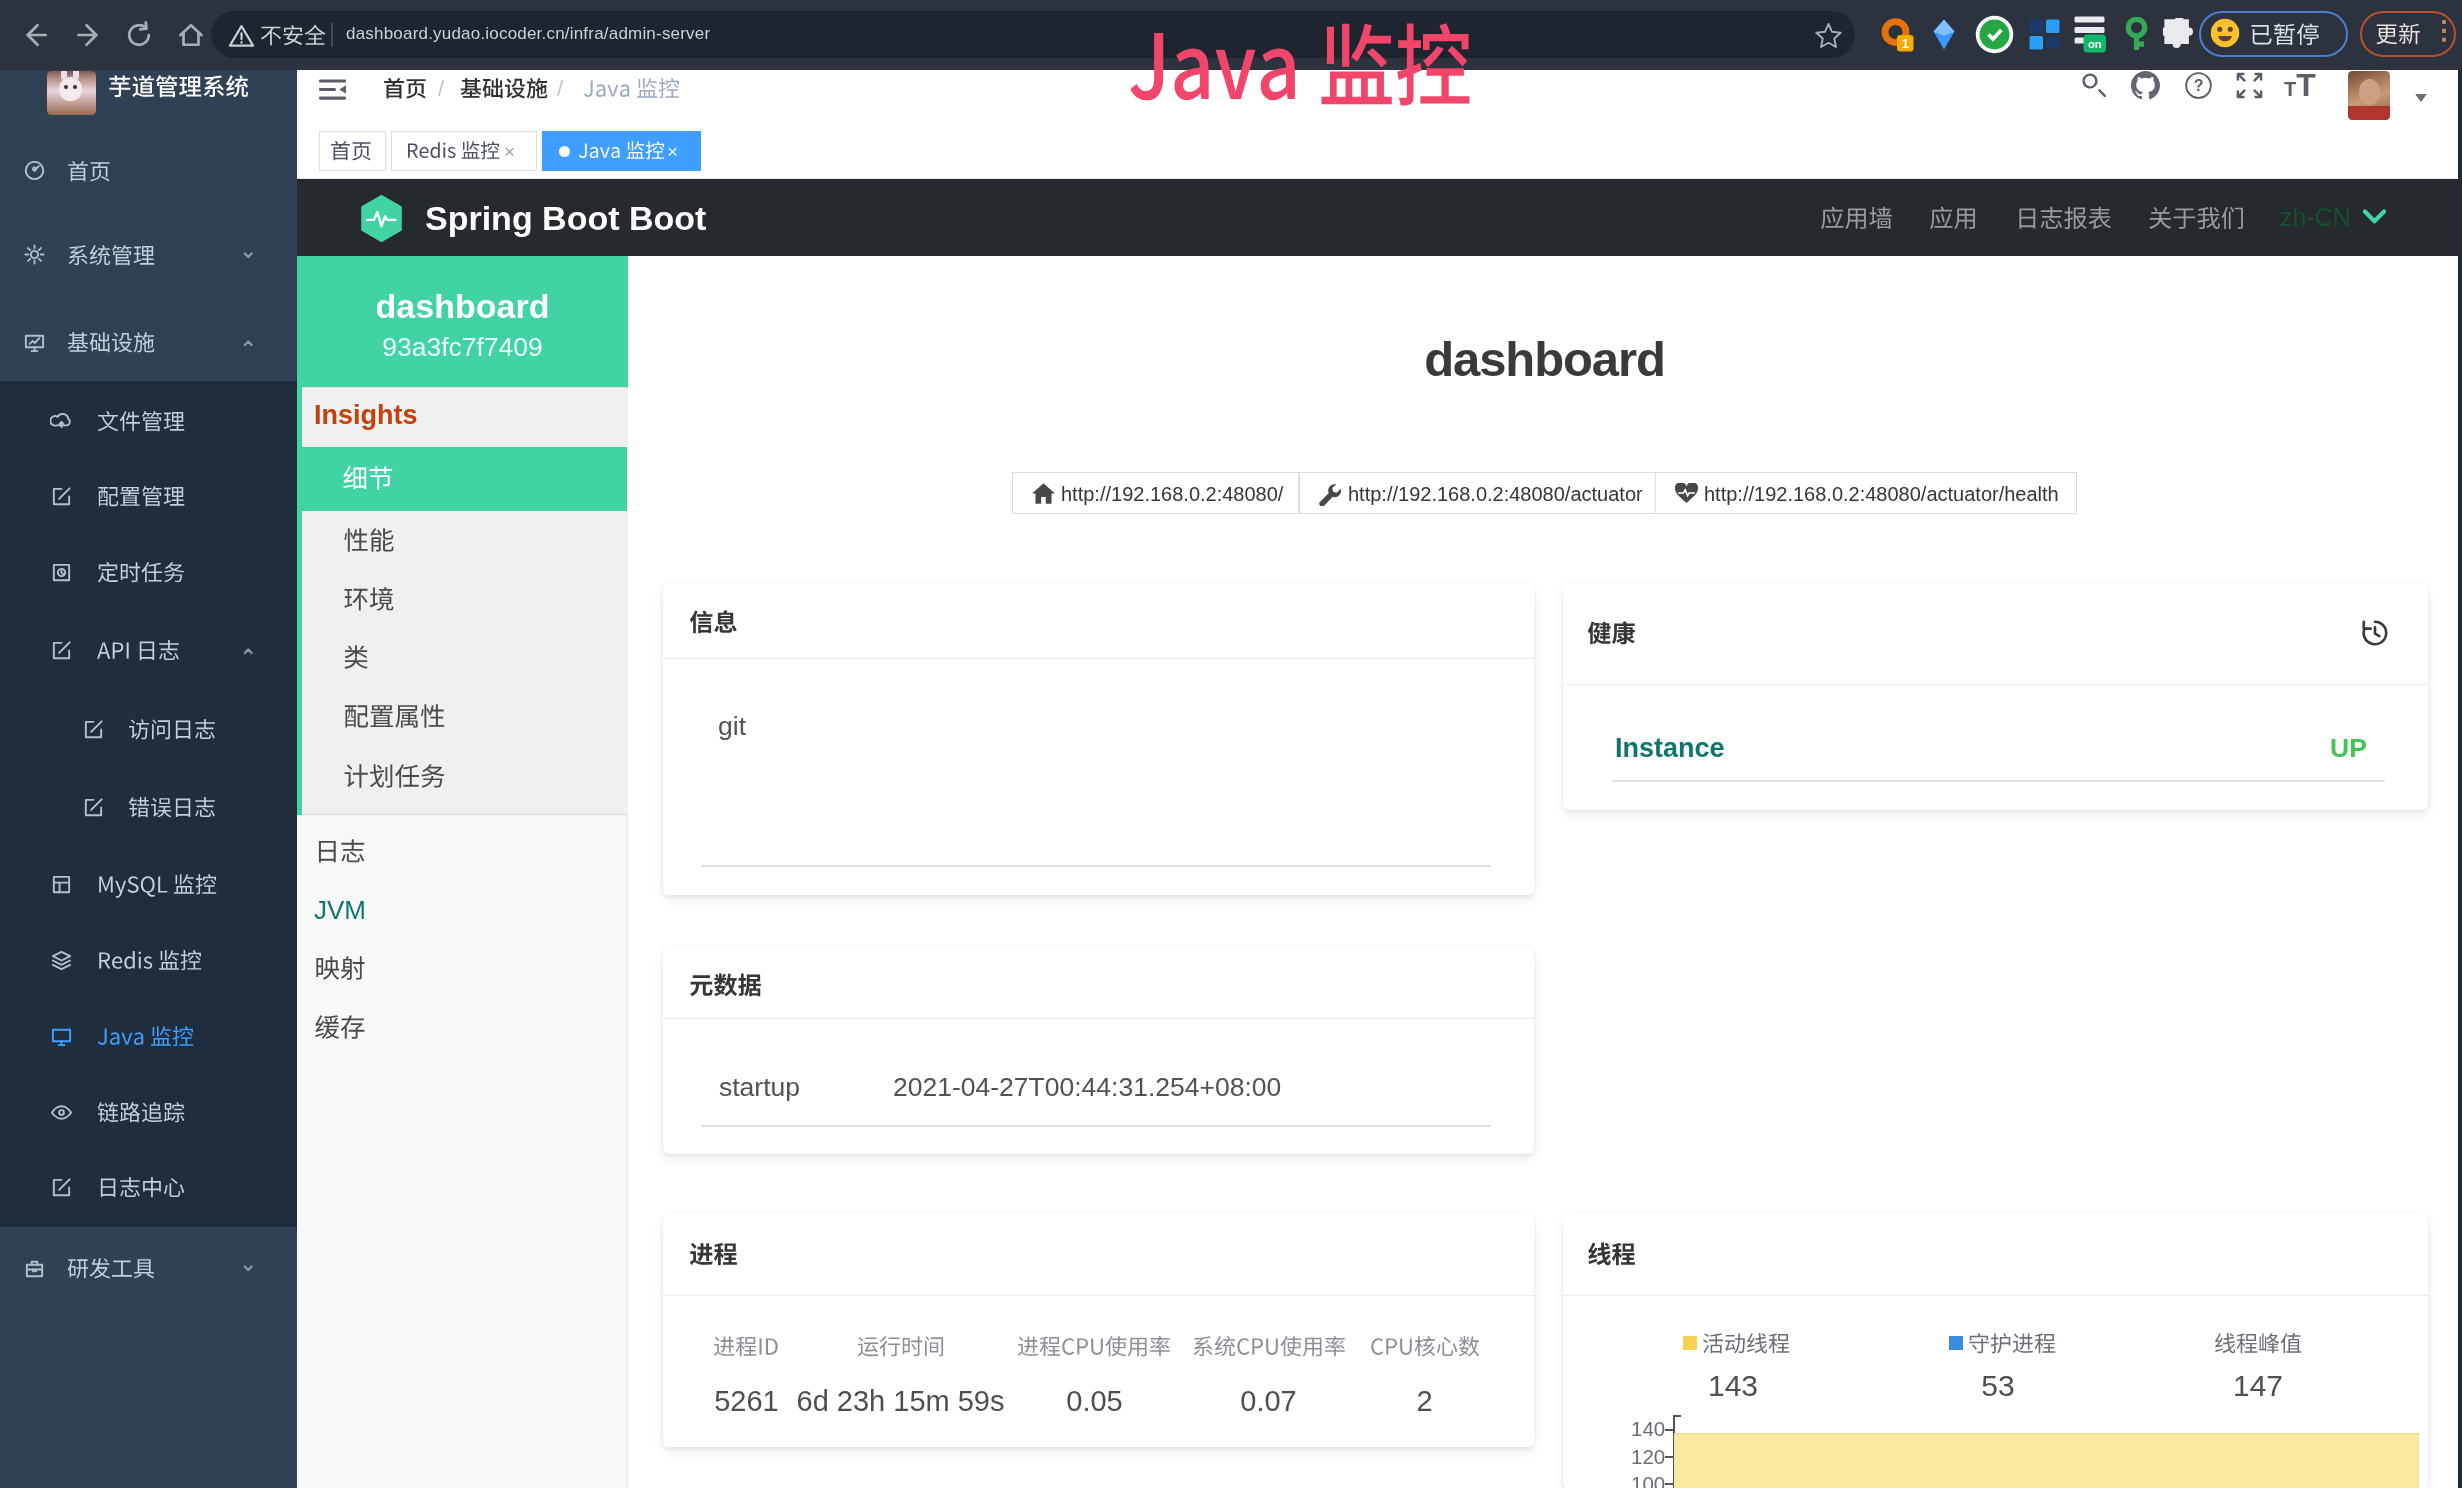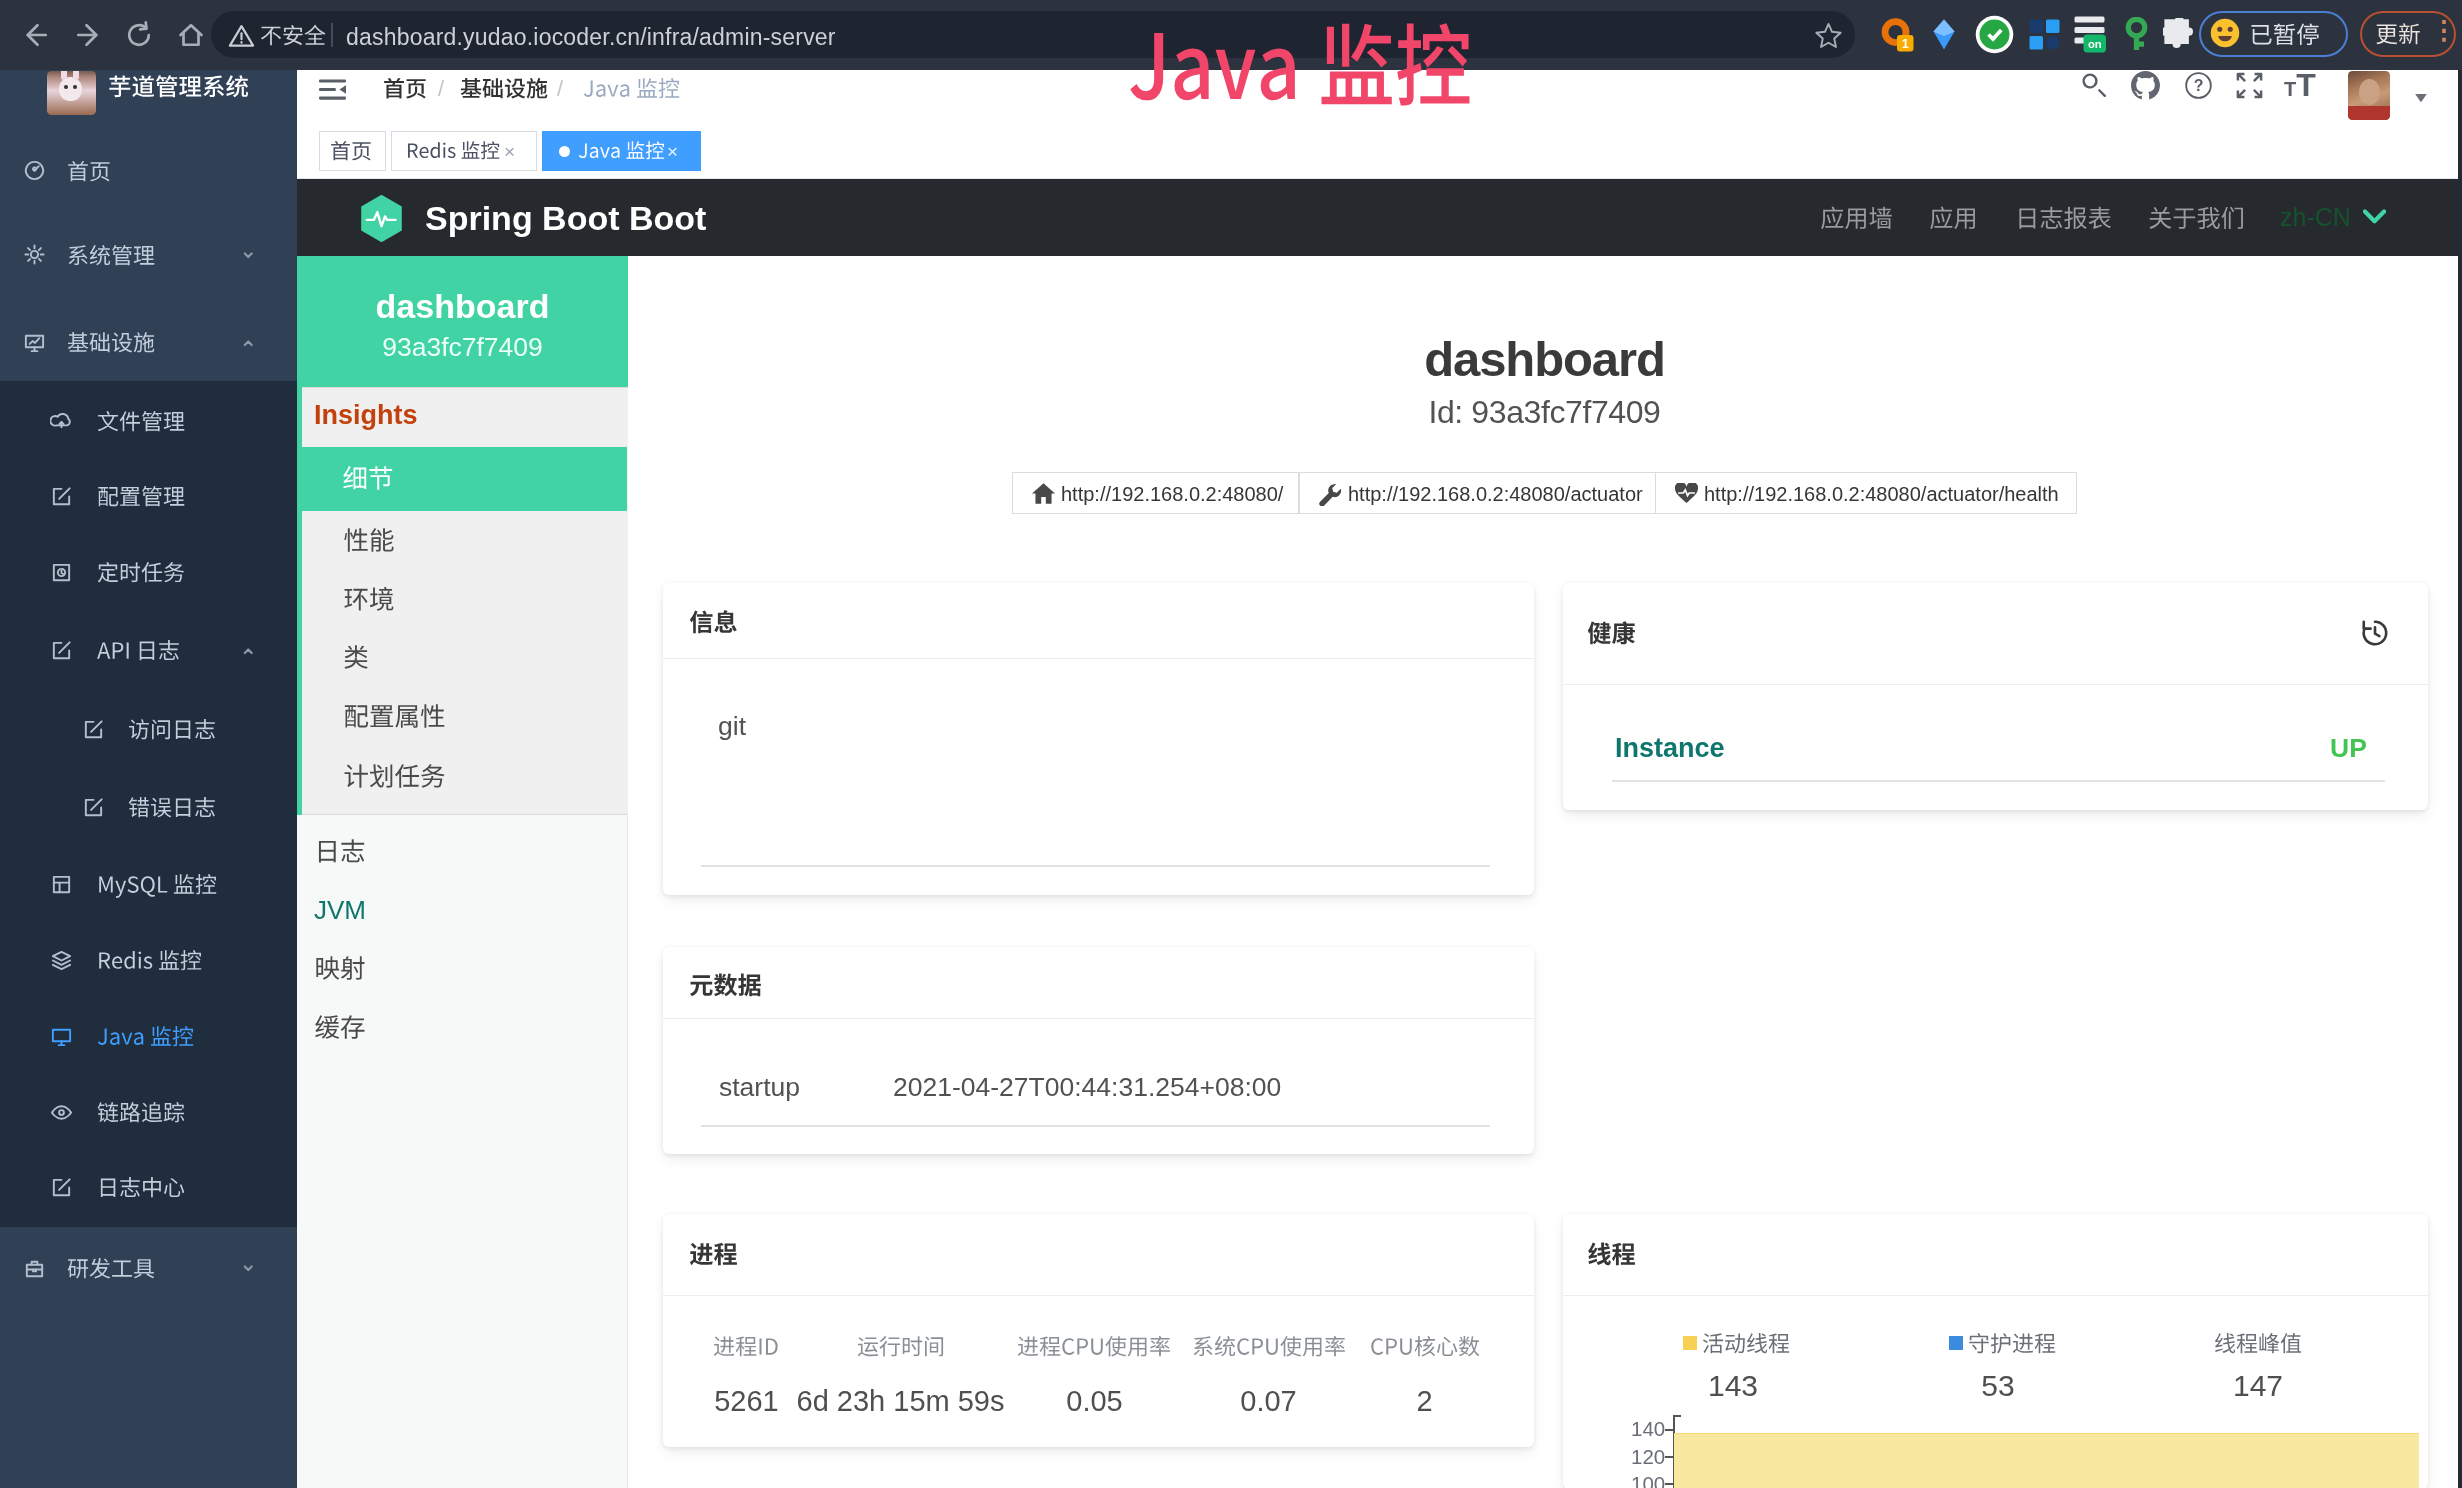--- a/index.html
+++ b/index.html
@@ -42,21 +42,21 @@
     <div style="position:absolute;left:260px;top:17.6px;">
       <svg width="66" height="32" viewBox="0 -1160 3000 1448" style="display:block">
         <g fill="#ccd1d8" transform="scale(1,-1)">
           <path transform="translate(0,0)" d="M69 770H931V693H69ZM559 478 615 526Q659 497 708 464Q757 430 804 394Q851 358 892 324Q932 290 960 261L899 203Q872 232 832 268Q793 303 747 340Q701 377 652 412Q604 448 559 478ZM541 743 622 714Q566 611 486 513Q406 415 308 332Q209 249 95 189Q90 199 80 211Q71 223 62 235Q52 247 44 255Q126 296 200 350Q275 405 339 470Q403 534 454 604Q506 673 541 743ZM459 544 540 624V623V-78H459Z"></path>
           <path transform="translate(1000,0)" d="M93 725H908V522H829V654H168V522H93ZM668 414 748 396Q700 256 614 163Q528 70 406 14Q285 -43 130 -77Q126 -68 118 -55Q109 -42 100 -30Q90 -17 82 -9Q237 19 354 70Q472 120 550 204Q629 288 668 414ZM69 449H935V378H69ZM414 823 491 842Q509 810 528 772Q546 733 556 708L477 685Q467 711 449 750Q431 790 414 823ZM192 222 247 276Q331 250 424 216Q518 182 609 144Q700 106 778 67Q857 28 914 -8L852 -73Q799 -38 722 2Q646 42 556 82Q465 123 372 158Q278 194 192 222ZM192 223Q222 260 254 307Q285 354 316 406Q348 459 375 512Q402 565 421 612L502 596Q482 547 454 495Q427 443 397 392Q367 342 338 297Q308 252 283 218Z"></path>
           <path transform="translate(2000,0)" d="M203 248H809V181H203ZM197 471H809V404H197ZM76 16H929V-52H76ZM461 443H539V-22H461ZM493 851 559 820Q503 735 426 656Q350 578 261 513Q172 448 79 401Q70 416 55 433Q40 450 26 462Q118 504 206 564Q294 625 368 698Q443 772 493 851ZM521 819Q617 701 732 615Q848 529 977 460Q963 449 948 431Q933 413 925 397Q838 449 758 506Q677 564 603 632Q529 701 459 787Z"></path>
         </g>
       </svg>
     </div>
     <div class="abs" style="left:331px;top:23px;width:1.5px;height:24px;background:#454c59"></div>
-    <div class="abs" style="left:346px;top:23.5px;font-size:23px;color:#ccd1d8;letter-spacing:0.2px">dashboard.yudao.iocoder.cn/infra/admin-server</div>
+    <div class="abs" style="left:346px;top:23.5px;font-size:17px;color:#ccd1d8;letter-spacing:0.2px">dashboard.yudao.iocoder.cn/infra/admin-server</div>
     <div style="position:absolute;left:1814px;top:20.5px;">
       <svg width="29" height="29" viewBox="0 0 40 40" style="display:block;">
         <path d="M20 4 L24.9 14.9 L36.8 16.2 L27.9 24.2 L30.3 35.9 L20 30 L9.7 35.9 L12.1 24.2 L3.2 16.2 L15.1 14.9 Z" fill="none" stroke="#a7aeb8" stroke-width="2.6" stroke-linecap="round" stroke-linejoin="round"></path>
       </svg>
     </div>
     <div style="position:absolute;left:1879px;top:16.7px;">
       <svg width="36" height="36" viewBox="0 0 48 48" style="display:block;">
         <circle cx="22" cy="20" r="14" fill="none" stroke="#e8710a" stroke-width="9"></circle>
         <rect x="24" y="24" width="22" height="22" rx="4" fill="#f9ab00"></rect>
         <text x="35" y="41" font-size="17" font-weight="bold" fill="#fff" text-anchor="middle" font-family="Liberation Sans">1</text>
@@ -690,21 +690,20 @@
     </div>
     <div style="position:absolute;left:314px;top:1007px;">
       <svg width="52" height="37" viewBox="0 -1160 2000 1448" style="display:block">
         <g fill="#4a4a4a" transform="scale(1,-1)">
           <path transform="translate(0,0)" d="M63 184Q62 191 58 204Q53 217 48 230Q44 243 40 252Q56 256 74 274Q93 291 116 319Q129 332 153 362Q177 393 208 436Q238 478 268 528Q299 577 325 627L388 589Q328 488 256 392Q185 296 113 224V222Q113 222 106 218Q98 214 88 208Q78 202 70 196Q63 190 63 184ZM63 184 59 246 96 271 366 320Q365 305 366 286Q367 268 368 256Q274 237 217 225Q160 213 130 206Q99 198 85 194Q71 189 63 184ZM56 424Q54 432 50 446Q46 459 41 473Q36 487 31 497Q44 500 58 516Q73 533 88 558Q97 571 114 599Q130 627 150 666Q170 705 190 750Q209 795 224 839L298 810Q272 748 240 686Q209 624 175 568Q141 512 106 467V465Q106 465 98 461Q91 457 81 450Q71 444 64 437Q56 430 56 424ZM56 424 55 480 92 503 287 520Q284 506 282 488Q280 470 281 458Q214 451 172 446Q131 440 108 436Q85 433 74 430Q62 427 56 424ZM35 52Q76 64 128 80Q181 95 241 114Q301 132 361 151L373 91Q288 61 204 32Q119 2 52 -22ZM390 570H940V508H390ZM350 429H952V365H350ZM492 297H835V239H492ZM420 697 478 713Q493 684 507 649Q521 614 528 591L467 570Q461 595 448 632Q434 668 420 697ZM599 718 659 728Q669 696 678 659Q687 622 690 597L626 582Q623 608 616 647Q608 686 599 718ZM879 833 923 777Q872 766 808 757Q743 748 672 742Q602 735 530 732Q459 728 392 726Q391 739 386 756Q380 772 375 784Q440 786 510 790Q580 795 648 802Q716 808 776 816Q835 823 879 833ZM549 258Q585 187 646 131Q708 75 791 37Q874 -1 974 -19Q962 -30 948 -49Q935 -68 927 -83Q773 -49 660 32Q547 114 486 239ZM840 739 911 716Q884 670 853 621Q822 572 796 537L739 558Q757 583 776 614Q794 646 811 679Q828 712 840 739ZM817 297H832L846 300L888 281Q855 176 794 104Q733 32 652 -12Q570 -57 473 -82Q470 -74 462 -64Q455 -53 447 -42Q439 -31 432 -25Q525 -5 602 34Q679 72 735 134Q791 196 817 286ZM513 530H586Q581 470 572 404Q564 338 548 270Q531 203 504 139Q477 75 435 20Q393 -36 333 -78Q325 -65 310 -50Q296 -35 283 -26Q340 11 379 62Q418 114 442 174Q467 233 481 296Q495 358 502 418Q509 478 513 530Z"></path>
           <path transform="translate(1000,0)" d="M335 266H957V196H335ZM420 525H832V456H420ZM613 349H689V9Q689 -24 680 -42Q672 -59 647 -68Q621 -77 578 -78Q536 -79 471 -79Q469 -63 462 -44Q456 -24 448 -8Q481 -9 510 -10Q540 -10 562 -10Q583 -9 592 -9Q605 -8 609 -4Q613 0 613 10ZM812 525H831L846 529L894 491Q863 457 823 422Q783 388 740 358Q696 327 655 304Q648 315 635 328Q622 340 613 349Q650 368 688 396Q726 424 759 454Q792 484 812 510ZM63 709H939V637H63ZM385 840 462 821Q427 707 374 594Q320 482 245 384Q170 287 69 216Q65 225 58 238Q52 250 44 263Q37 276 31 284Q99 332 155 396Q211 459 255 532Q299 606 332 684Q364 762 385 840ZM188 431H264V-78H188Z"></path>
         </g>
       </svg>
     </div>
     <div class="abs" style="left:627px;top:331px;width:1835px;text-align:center;font-size:49px;font-weight:600;color:#3a3a3a;letter-spacing:-1.1px">dashboard</div>
-    <div class="abs" style="left:627px;top:394px;width:1835px;text-align:center;font-size:32px;color:#525252;letter-spacing:-0.4px">Id: 93a3fc7f7409</div>
     <div class="abs" style="left:1012px;top:472px;width:287px;height:42px;background:#fff;border:0.8px solid #dcdcdc"></div>
     <div style="position:absolute;left:1032px;top:483px;">
       <svg width="23" height="21" viewBox="0 0 20 18" style="display:block;">
         <path d="M10 0 L20 9 H17 V18 H12 V12 H8 V18 H3 V9 H0 Z" fill="#484848"></path>
       </svg>
     </div>
     <div class="abs" style="left:1061px;top:483px;font-size:20px;color:#363636">http://192.168.0.2:48080/</div>
     <div class="abs" style="left:1299px;top:472px;width:357px;height:42px;background:#fff;border:0.8px solid #dcdcdc"></div>
     <div style="position:absolute;left:1319px;top:483px;">
       <svg width="23" height="23" viewBox="0 0 20 20" style="display:block;">

